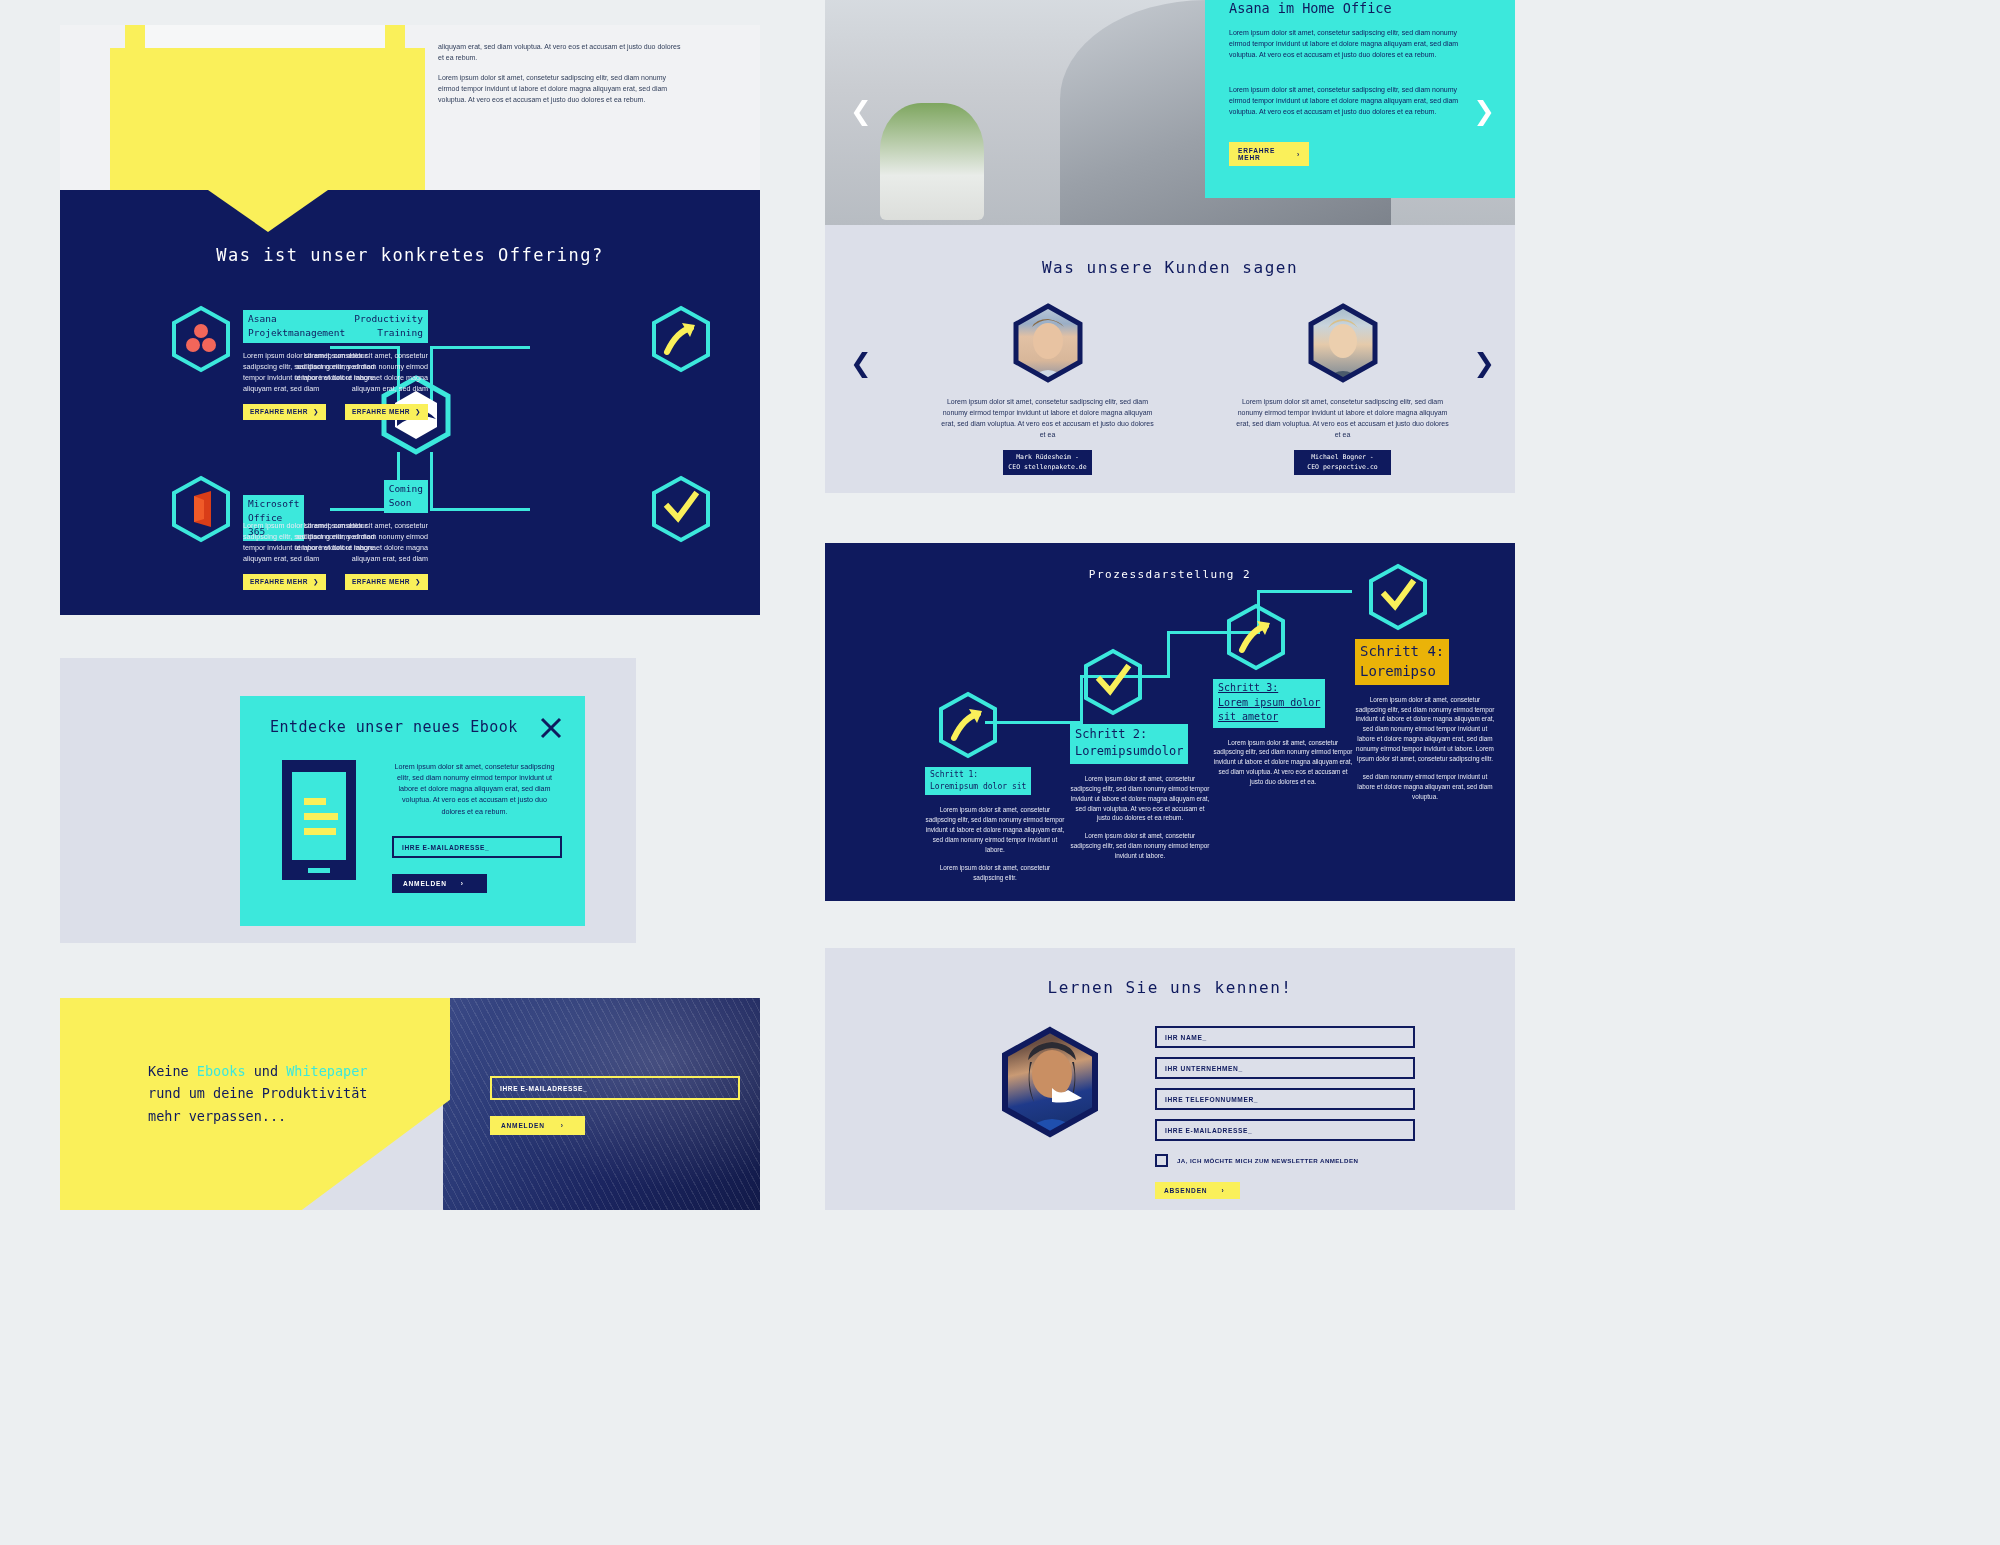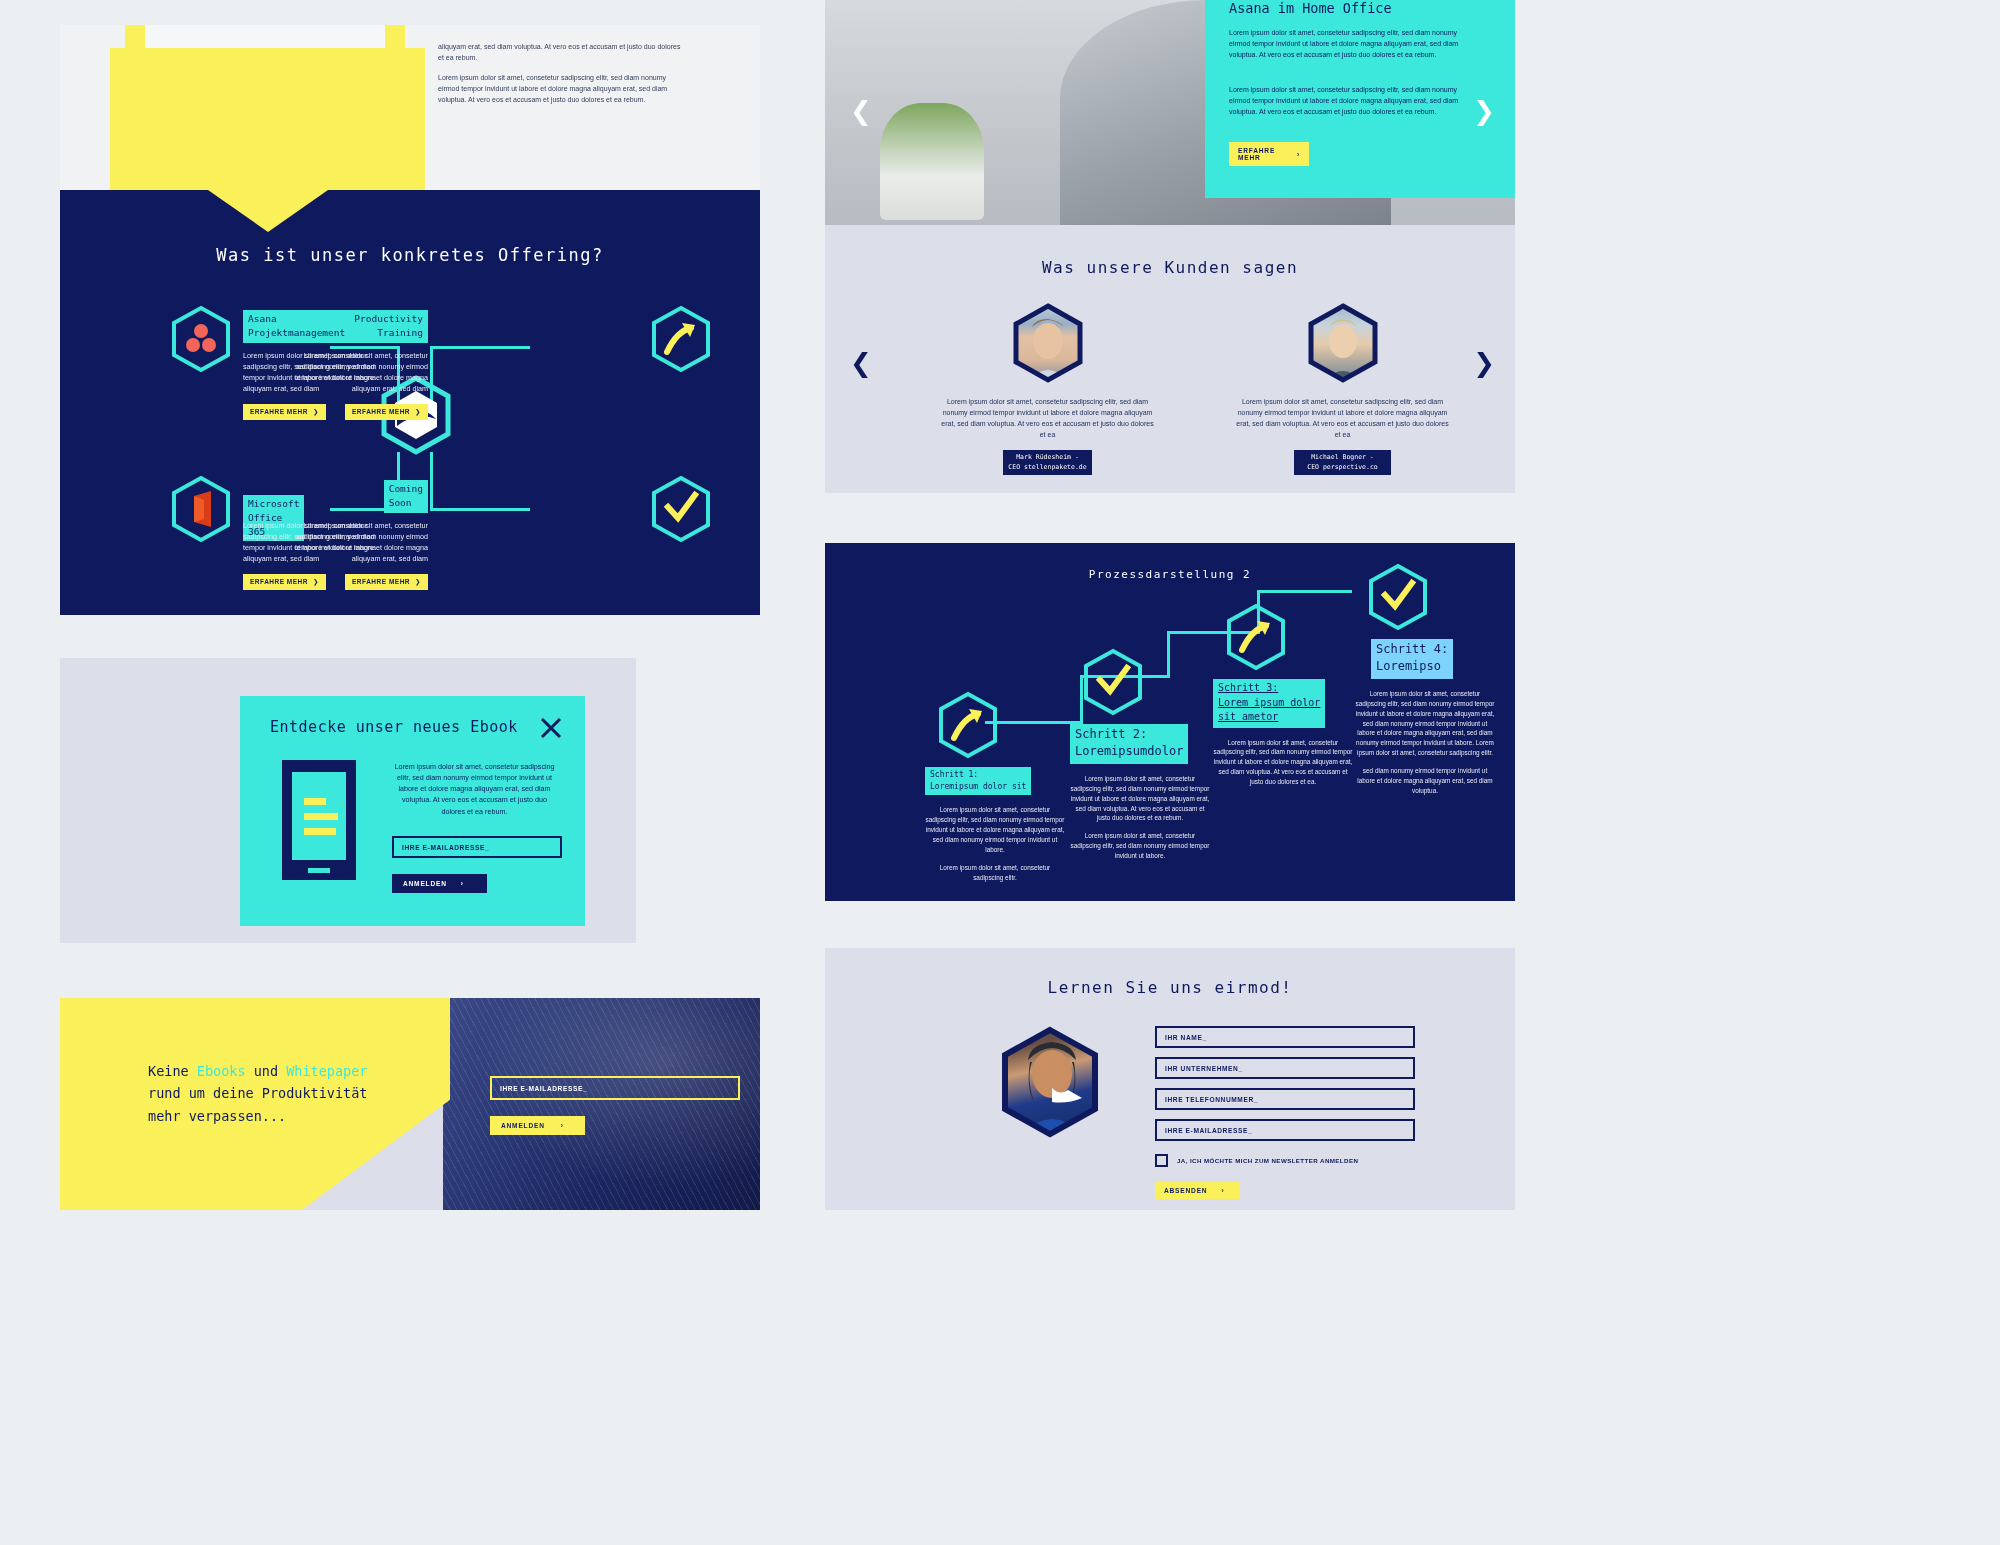--- a/index.html
+++ b/index.html
@@ -436,30 +436,30 @@
     </div>
 
     <div style="position:absolute;left:530px;top:20px;width:150px;">
       <div class="hex" style="margin-left:12px;">
         <svg width="62" height="70" viewBox="0 0 62 70">
           <polygon points="31,3 58,18 58,50 31,65 4,50 4,18" fill="none" stroke="#3ce8dc" stroke-width="4"></polygon>
           <path d="M18 32 L28 43 L45 20" stroke="#faf05a" stroke-width="6" fill="none" stroke-linecap="square"></path>
         </svg>
       </div>
       <div style="margin-top:6px;">
-        <span class="tag" style="background:#7dd3fc;font-size:12px;margin-left:16px;">Schritt 4:
+        <span class="tag" style="background:#eab308;font-size:14px;">Schritt 4:
 Loremipso</span>
       </div>
       <div class="body-txt" style="margin-top:10px;width:140px;font-size:6.4px;text-align:center;">Lorem ipsum dolor sit amet, consetetur sadipscing elitr, sed diam nonumy eirmod tempor invidunt ut labore et dolore magna aliquyam erat, sed diam nonumy eirmod tempor invidunt ut labore et dolore magna aliquyam erat, sed diam nonumy eirmod tempor invidunt ut labore. Lorem ipsum dolor sit amet, consetetur sadipscing elitr.</div>
       <div class="body-txt" style="margin-top:8px;width:140px;font-size:6.4px;text-align:center;">sed diam nonumy eirmod tempor invidunt ut labore et dolore magna aliquyam erat, sed diam voluptua.</div>
     </div>
   </div>
 
   <div class="panel grey" style="left:825px; top:948px; width:690px; height:262px;">
-    <div class="h-title h-title-dark" style="margin-top:30px;font-size:16px;">Lernen Sie uns eirmod!</div>
+    <div class="h-title h-title-dark" style="margin-top:30px;font-size:16px;">Lernen Sie uns kennen!</div>
 
     <div style="position:absolute;left:175px;top:78px;">
       <svg width="100" height="112" viewBox="0 0 100 112">
         <defs>
           <clipPath id="hexclip3">
               <polygon points="50,4 95,29 95,83 50,108 5,83 5,29"></polygon>
             </clipPath>
           <linearGradient id="av3" x1="0" y1="0" x2="0.2" y2="1">
             <stop offset="0%" stop-color="#3c4a6b"></stop>
               <stop offset="22%" stop-color="#6b4f42"></stop>

